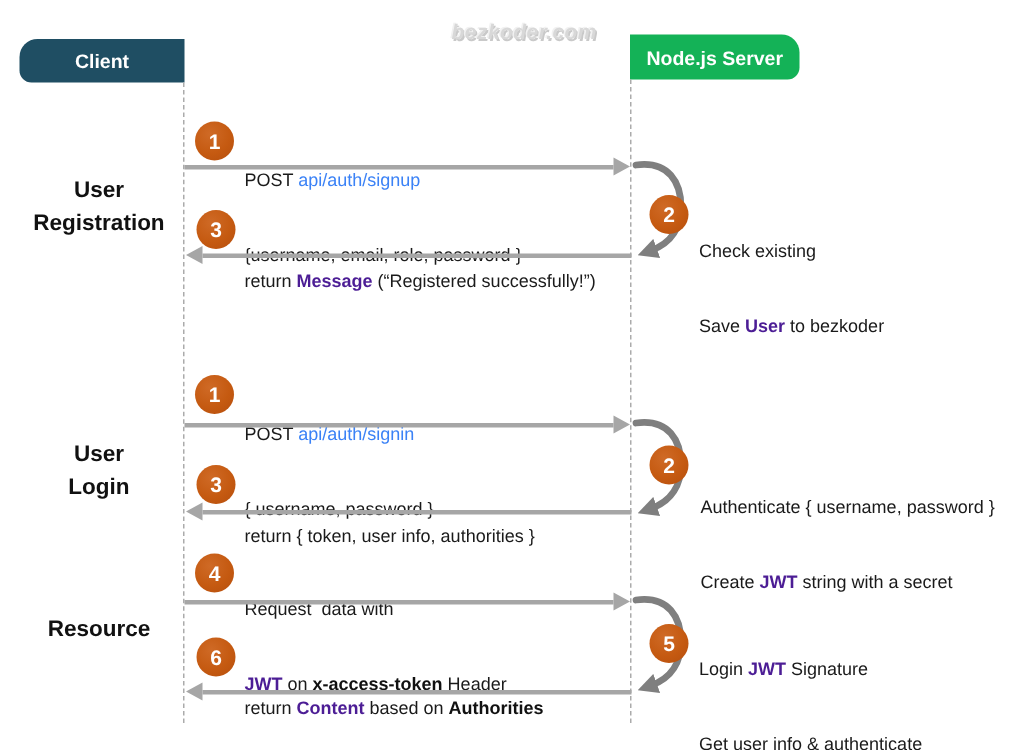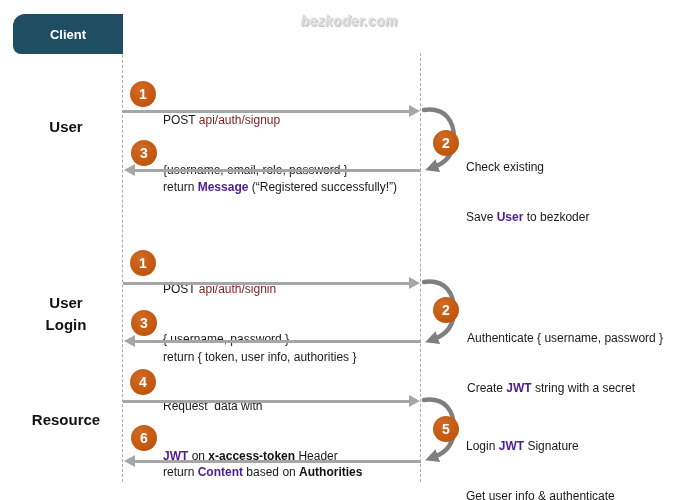--- a/index.html
+++ b/index.html
@@ -9,37 +9,37 @@
   }
   .watermark{
     position:absolute;left:248px;top:13px;width:150px;text-align:right;
     font-size:14px;font-style:italic;font-weight:bold;color:#d8d8d8;
     text-shadow:-1px -1px 0 #f1f1f1,1px 1px 0 #c9c9c9;letter-spacing:.3px;
   }
   .actor{
     position:absolute;display:flex;align-items:center;justify-content:center;
     color:#fff;font-weight:bold;font-size:13px;
   }
-  .client-box{left:13px;top:14px;width:110px;height:40px;background:#1F4E63;border-radius:12px 0 0 8px;justify-content:center;}
+  .client-box{left:13px;top:26px;width:110px;height:29px;background:#1F4E63;border-radius:12px 0 0 8px;justify-content:center;}
   .server-box{left:420px;top:23px;width:113px;height:30px;background:#14B257;border-radius:0 12px 8px 0;}
   .lifeline{position:absolute;width:0;border-left:1px dashed #ABABAB;}
   .lifeline.client{left:122px;top:55px;height:427px;}
   .lifeline.server{left:420px;top:53px;height:429px;}
   .sec-label{
     position:absolute;left:0;width:132px;text-align:center;
     font-weight:bold;font-size:15px;line-height:22px;color:#111;
   }
   .badge{
     position:absolute;width:26px;height:26px;border-radius:50%;
     background:radial-gradient(circle at 38% 32%, #cf6a26 0%, #C55A11 55%, #b54e0d 100%);
     color:#fff;font-weight:bold;font-size:14px;
     display:flex;align-items:center;justify-content:center;
   }
   .msg{position:absolute;font-size:12px;line-height:16.5px;white-space:pre;color:#1a1a1a;}
-  .link{color:#7f1d1d;}
+  .link{color:#3b82f6;}
   .grn{color:#4c1d95;font-weight:bold;}
   .b{font-weight:bold;color:#111;margin-top:36px;}
   .arrow{position:absolute;height:3px;background:#A6A6A6;}
   .arrow.right::after{
     content:"";position:absolute;right:-11px;top:-5px;width:0;height:0;
     border-left:11px solid #A6A6A6;border-top:6.5px solid transparent;border-bottom:6.5px solid transparent;
   }
   .arrow.left::before{
     content:"";position:absolute;left:-11px;top:-5px;width:0;height:0;
     border-right:11px solid #A6A6A6;border-top:6.5px solid transparent;border-bottom:6.5px solid transparent;
@@ -49,34 +49,38 @@
 </head>
 <body>
 
 <div class="stage">
 
   <div class="watermark">bezkoder.com</div>
 
   <div class="actor client-box">
     <span>Client</span>
   </div>
+  <div class="actor server-box">
+    <span>Node.js Server</span>
+  </div>
 
   <div class="lifeline client"></div>
   <div class="lifeline server"></div>
 
   <svg width="0" height="0" style="position:absolute">
     <defs>
       <marker id="loopArrow" viewBox="0 0 10 10" refX="3" refY="5" markerWidth="3" markerHeight="3" orient="auto">
         <path d="M0,0 L10,5 L0,10 z" fill="#7F7F7F"></path>
       </marker>
     </defs>
   </svg>
 
   <div class="sec-label" style="top:116px">
     <div>User</div>
+    <div>Registration</div>
   </div>
 
   <div class="badge" style="left:130px;top:81px">
     <span>1</span>
   </div>
   <div class="msg" style="left:163px;top:79px">
     <div><span>POST </span><span class="link">api/auth/signup</span></div>
     <div>{username, email, role, password }</div>
   </div>
   <div class="arrow right" style="left:123px;top:110px;width:286px"></div>

